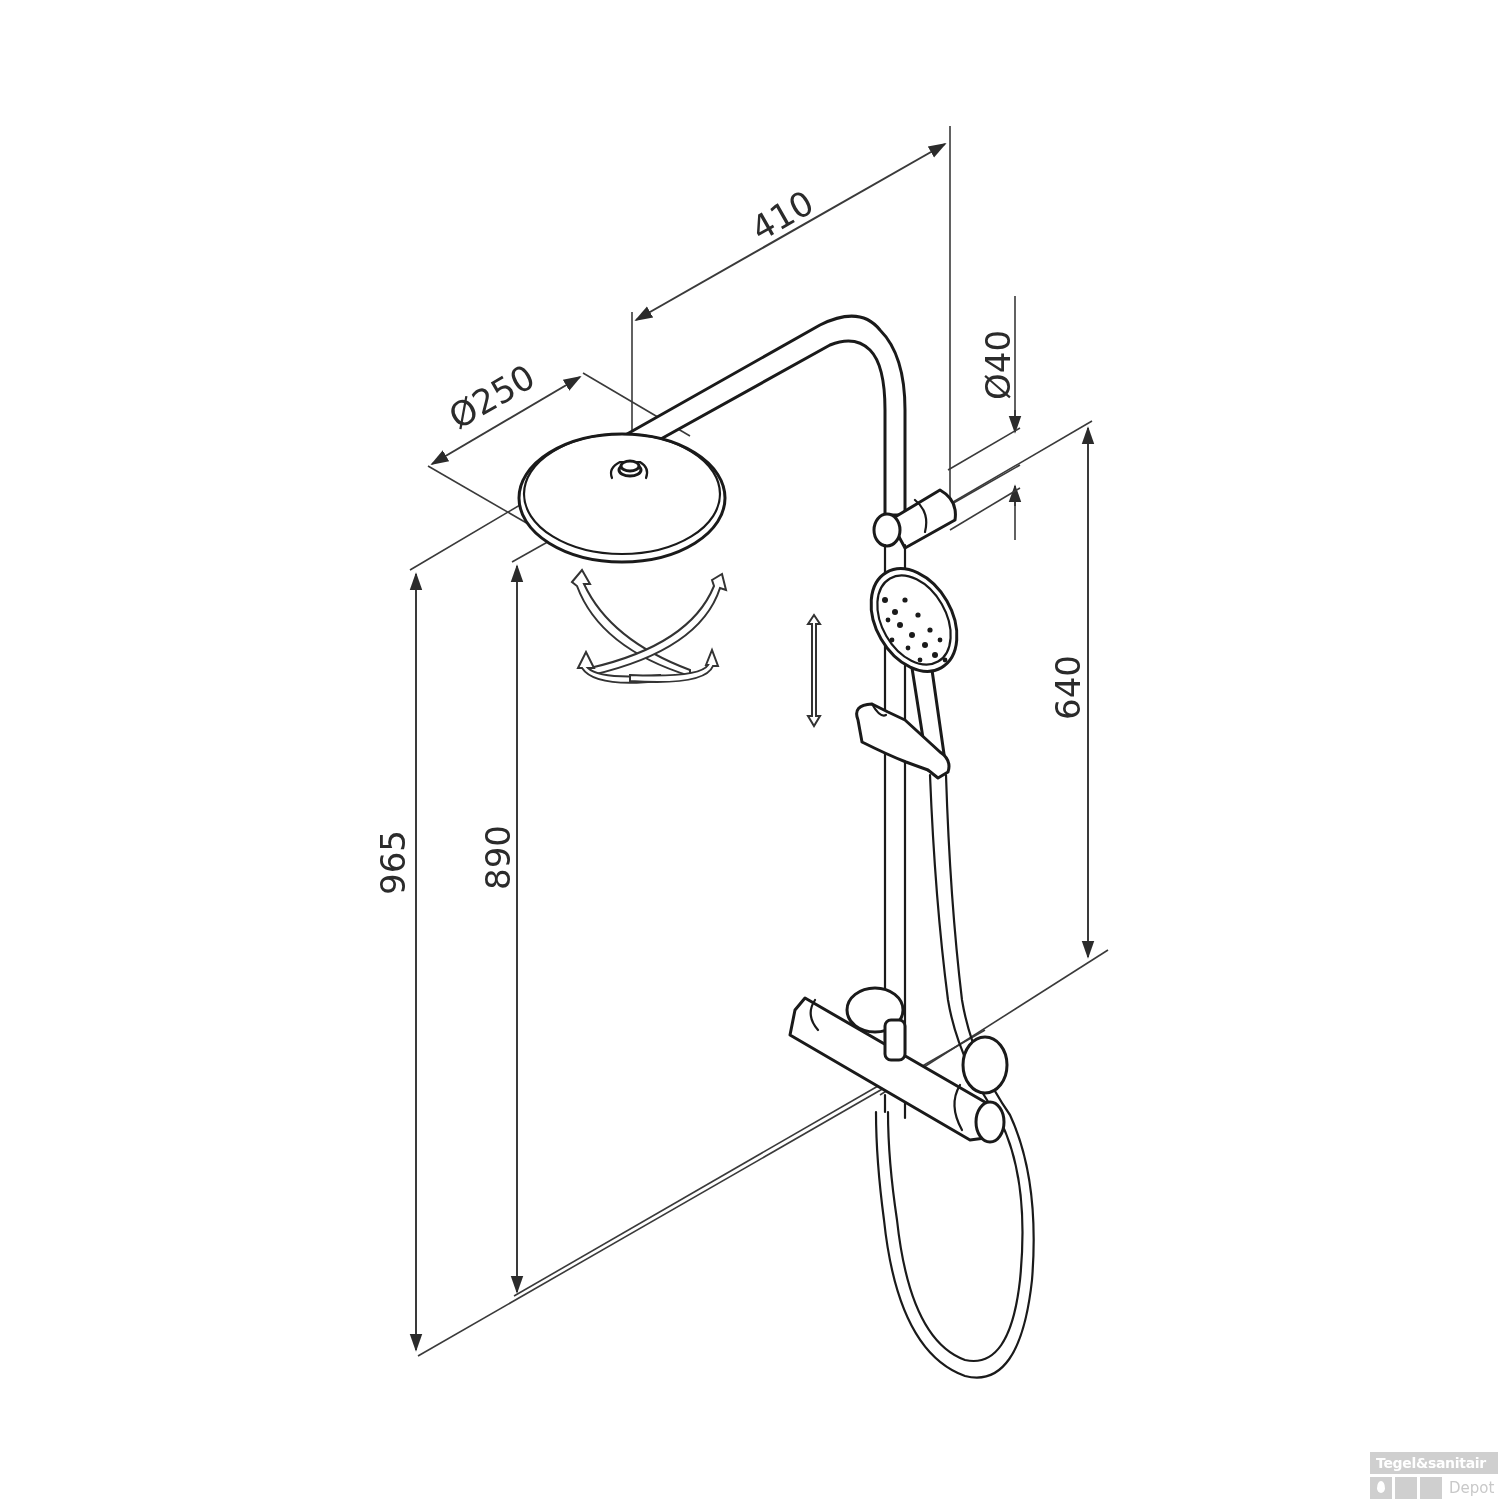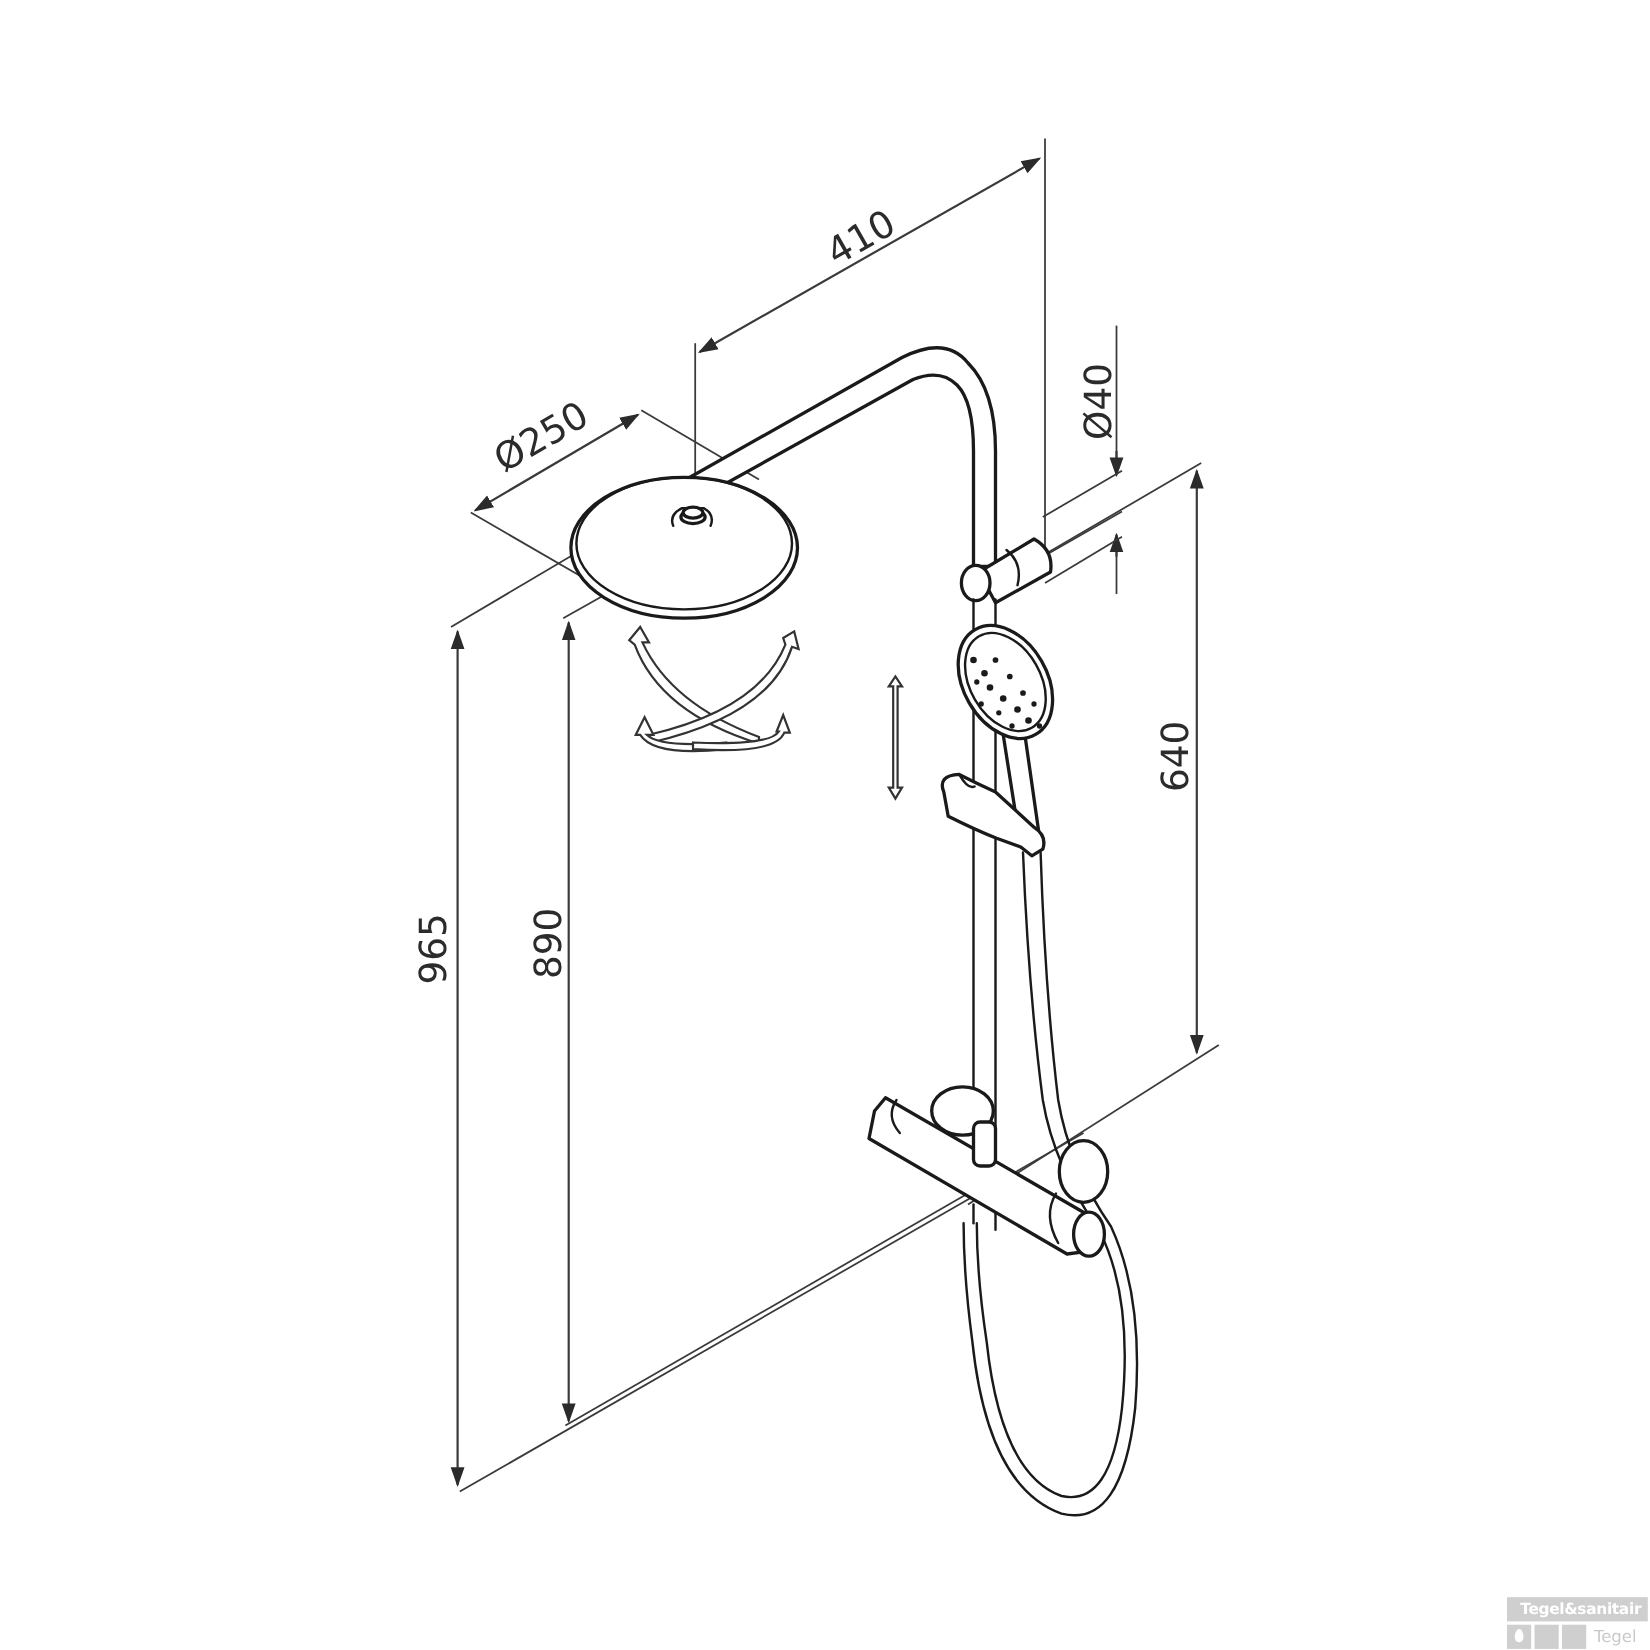--- a/index.html
+++ b/index.html
@@ -5,21 +5,21 @@
   html, body { margin: 0; padding: 0; background: #ffffff; }
   body { width: 1500px; height: 1500px; position: relative; overflow: hidden; font-family: "DejaVu Sans", sans-serif; }
   #drawing { position: absolute; left: 0; top: 0; width: 1500px; height: 1500px; }
   .dim-text { font-family: "DejaVu Sans", sans-serif; font-size: 34px; fill: #2b2b2b; font-weight: 400; }
   .dim-line { stroke: #3a3a3a; stroke-width: 2; fill: none; }
   .ext-line { stroke: #3a3a3a; stroke-width: 1.6; fill: none; }
   .part { stroke: #1a1a1a; stroke-width: 3; fill: #ffffff; stroke-linejoin: round; stroke-linecap: round; }
   .part-thin { stroke: #1a1a1a; stroke-width: 2.2; fill: none; stroke-linecap: round; }
   .arrowhead { fill: #2b2b2b; }
   .motion { stroke: #333; stroke-width: 2; fill: #fff; }
-  .watermark { position: absolute; left: 1370px; top: 1452px; width: 128px; height: 48px; text-align: center; }
+  .watermark { position: absolute; left: 1370px; top: 1452px; width: 128px; height: 48px; }
   .wm-top { background: #cfcfcf; color: #ffffff; font-family: "DejaVu Sans", sans-serif; font-weight: bold; font-size: 14px; height: 22px; line-height: 22px; padding-left: 6px; letter-spacing: -0.3px; }
   .wm-bottom { display: flex; gap: 3px; margin-top: 3px; height: 22px; align-items: stretch; }
   .wm-sq { width: 22px; background: #cfcfcf; position: relative; }
   .wm-drop { position: absolute; left: 7px; top: 4px; width: 8px; height: 12px; border-radius: 50% 50% 50% 50% / 60% 60% 40% 40%; background: #fff; }
   .wm-depot { color: #c9c9c9; font-family: "DejaVu Sans", sans-serif; font-size: 15px; line-height: 22px; padding-left: 4px; }
 </style>
 </head>
 <body>
 
 <svg id="drawing" viewBox="0 0 1500 1500" xmlns="http://www.w3.org/2000/svg">
@@ -157,15 +157,15 @@
 </svg>
 
 <div class="watermark">
   <div class="wm-top">Tegel&amp;sanitair</div>
   <div class="wm-bottom">
     <div class="wm-sq">
         <div class="wm-drop"></div>
       </div>
     <div class="wm-sq"></div>
     <div class="wm-sq"></div>
-    <div class="wm-depot">Tegel</div>
+    <div class="wm-depot">Depot</div>
   </div>
 </div>
 
 </body></html>

